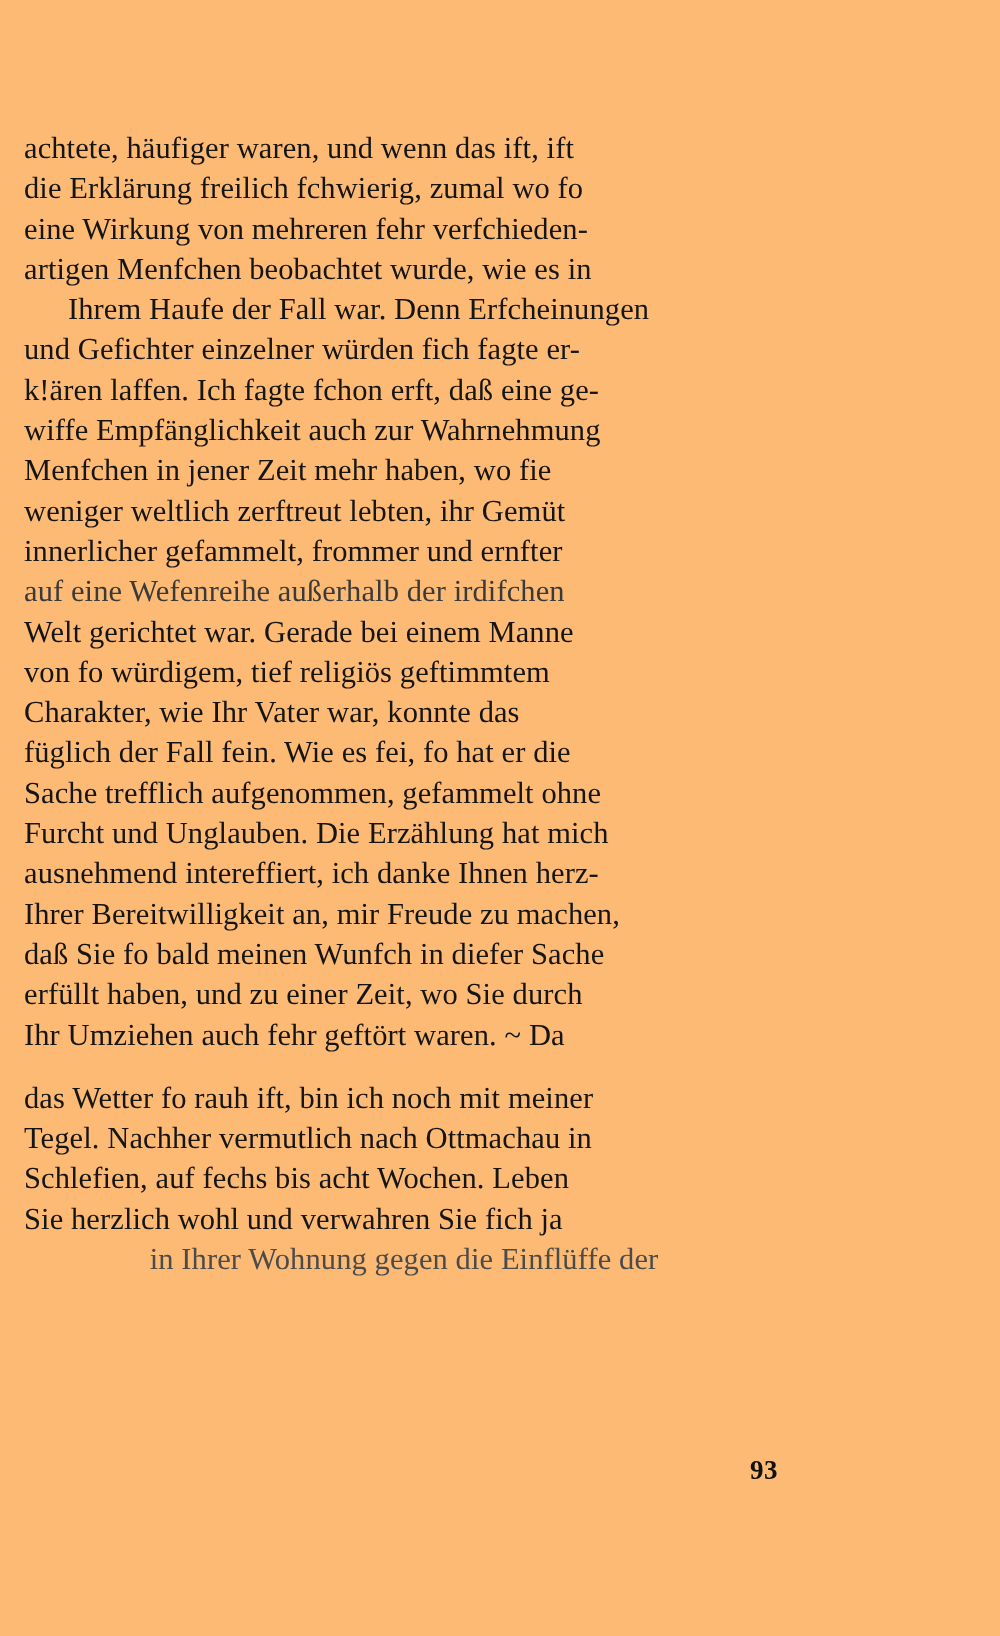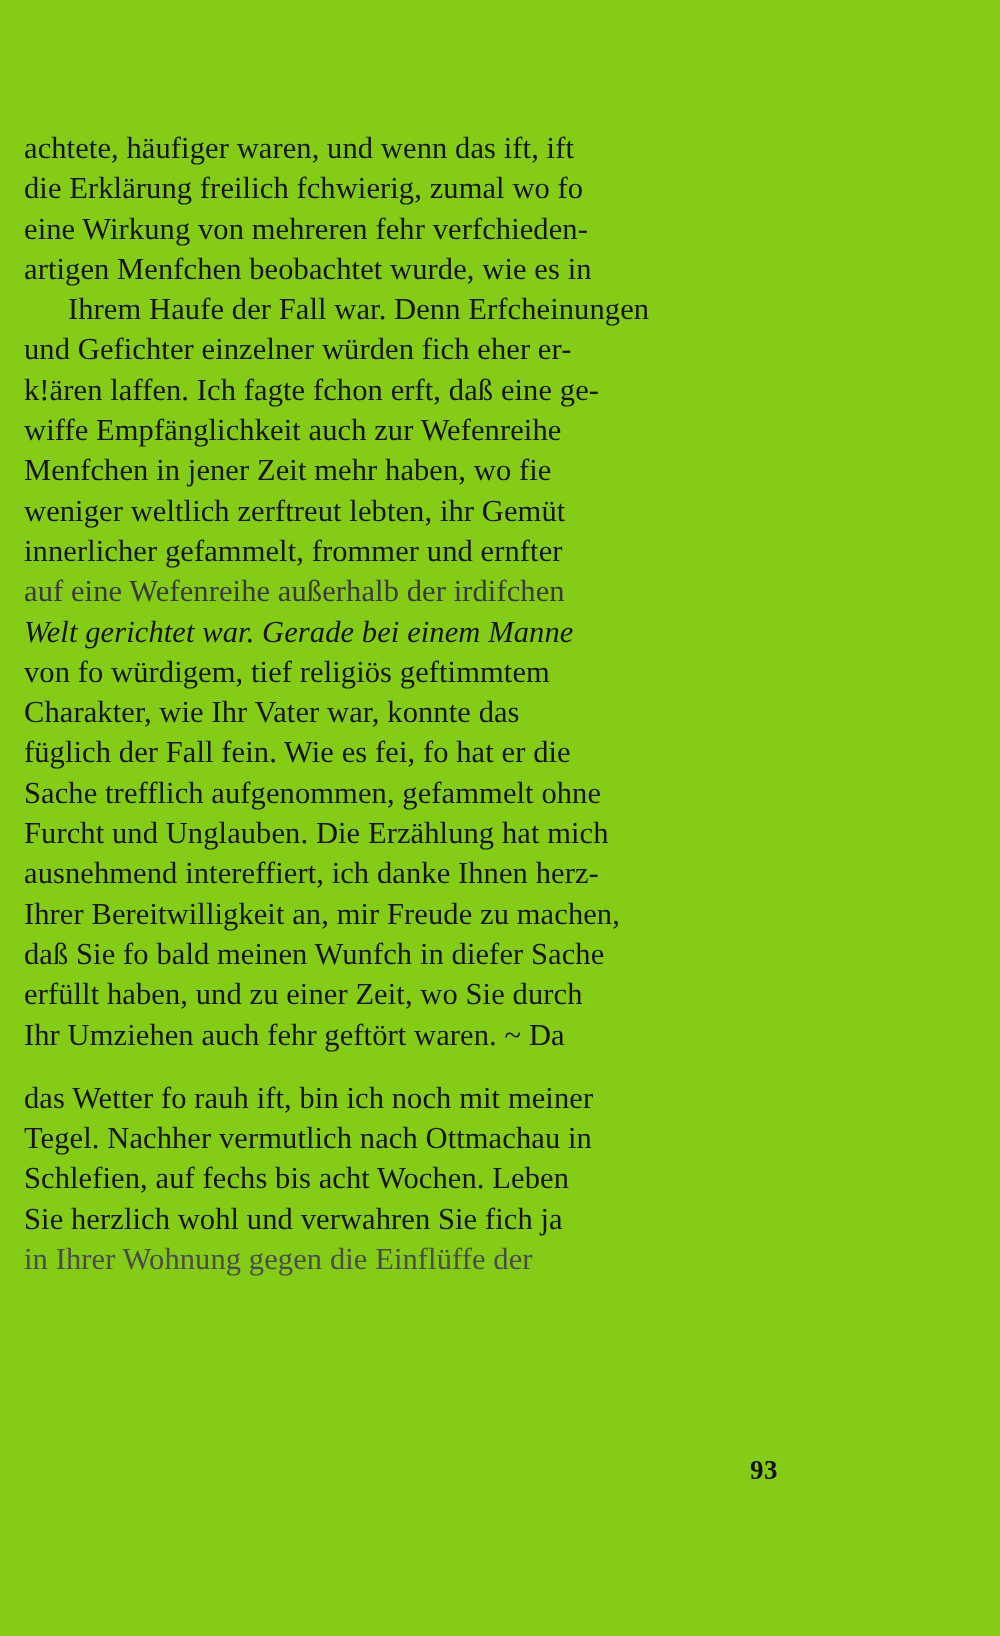--- a/index.html
+++ b/index.html
@@ -14,21 +14,21 @@
     font-family: "Liberation Serif", serif;
     color: #111111;
     overflow: hidden;
   }
   .page {
     position: absolute;
     left: 0;
     top: 0;
     width: 1000px;
     height: 1636px;
-    background: #84cc16;
+    background: #fdba74;
   }
   .text-block {
     position: absolute;
     left: 24px;
     top: 128px;
     width: 760px;
   }
   .line {
     display: block;
     font-size: 30.5px;
@@ -58,40 +58,40 @@
 <body>
 
 <div class="page">
 
   <div class="text-block">
     <span class="line" style="display: block; white-space: nowrap;">achtete, häufiger waren, und wenn das ift, ift</span>
     <span class="line" style="display: block; white-space: nowrap;">die Erklärung freilich fchwierig, zumal wo fo</span>
     <span class="line" style="display: block; white-space: nowrap;">eine Wirkung von mehreren fehr verfchieden-</span>
     <span class="line" style="display: block; white-space: nowrap;">artigen Menfchen beobachtet wurde, wie es in</span>
     <span class="line" style="display: block; white-space: nowrap; margin-left: 44px;">Ihrem Haufe der Fall war. Denn Erfcheinungen</span>
-    <span class="line" style="display: block; white-space: nowrap;">und Gefichter einzelner würden fich eher er-</span>
+    <span class="line" style="display: block; white-space: nowrap;">und Gefichter einzelner würden fich fagte er-</span>
     <span class="line" style="display: block; white-space: nowrap;">k!ären laffen. Ich fagte fchon erft, daß eine ge-</span>
-    <span class="line" style="display: block; white-space: nowrap;">wiffe Empfänglichkeit auch zur Wefenreihe</span>
+    <span class="line" style="display: block; white-space: nowrap;">wiffe Empfänglichkeit auch zur Wahrnehmung</span>
     <span class="line" style="display: block; white-space: nowrap;">Menfchen in jener Zeit mehr haben, wo fie</span>
     <span class="line" style="display: block; white-space: nowrap;">weniger weltlich zerftreut lebten, ihr Gemüt</span>
     <span class="line" style="display: block; white-space: nowrap;">innerlicher gefammelt, frommer und ernfter</span>
     <span class="line faded" style="display: block; white-space: nowrap;">auf eine Wefenreihe außerhalb der irdifchen</span>
-    <span class="line" style="display: block; white-space: nowrap; font-style: italic;">Welt gerichtet war. Gerade bei einem Manne</span>
+    <span class="line" style="display: block; white-space: nowrap;">Welt gerichtet war. Gerade bei einem Manne</span>
     <span class="line" style="display: block; white-space: nowrap;">von fo würdigem, tief religiös geftimmtem</span>
     <span class="line" style="display: block; white-space: nowrap;">Charakter, wie Ihr Vater war, konnte das</span>
     <span class="line" style="display: block; white-space: nowrap;">füglich der Fall fein. Wie es fei, fo hat er die</span>
     <span class="line" style="display: block; white-space: nowrap;">Sache trefflich aufgenommen, gefammelt ohne</span>
     <span class="line" style="display: block; white-space: nowrap;">Furcht und Unglauben. Die Erzählung hat mich</span>
     <span class="line" style="display: block; white-space: nowrap;">ausnehmend intereffiert, ich danke Ihnen herz-</span>
     <span class="line" style="display: block; white-space: nowrap;">Ihrer Bereitwilligkeit an, mir Freude zu machen,</span>
     <span class="line" style="display: block; white-space: nowrap;">daß Sie fo bald meinen Wunfch in diefer Sache</span>
     <span class="line" style="display: block; white-space: nowrap;">erfüllt haben, und zu einer Zeit, wo Sie durch</span>
     <span class="line" style="display: block; white-space: nowrap;">Ihr Umziehen auch fehr geftört waren. ~ Da</span>
     <span class="line" style="display: block; white-space: nowrap; margin-top: 23px;">das Wetter fo rauh ift, bin ich noch mit meiner</span>
     <span class="line" style="display: block; white-space: nowrap;">Tegel. Nachher vermutlich nach Ottmachau in</span>
     <span class="line" style="display: block; white-space: nowrap;">Schlefien, auf fechs bis acht Wochen. Leben</span>
     <span class="line" style="display: block; white-space: nowrap;">Sie herzlich wohl und verwahren Sie fich ja</span>
-    <span class="line faded2" style="display: block; white-space: nowrap;">in Ihrer Wohnung gegen die Einflüffe der</span>
+    <span class="line faded2" style="display: block; white-space: nowrap; text-align: center;">in Ihrer Wohnung gegen die Einflüffe der</span>
   </div>
 
   <div class="folio">93</div>
 
 </div>
 
 </body></html>

